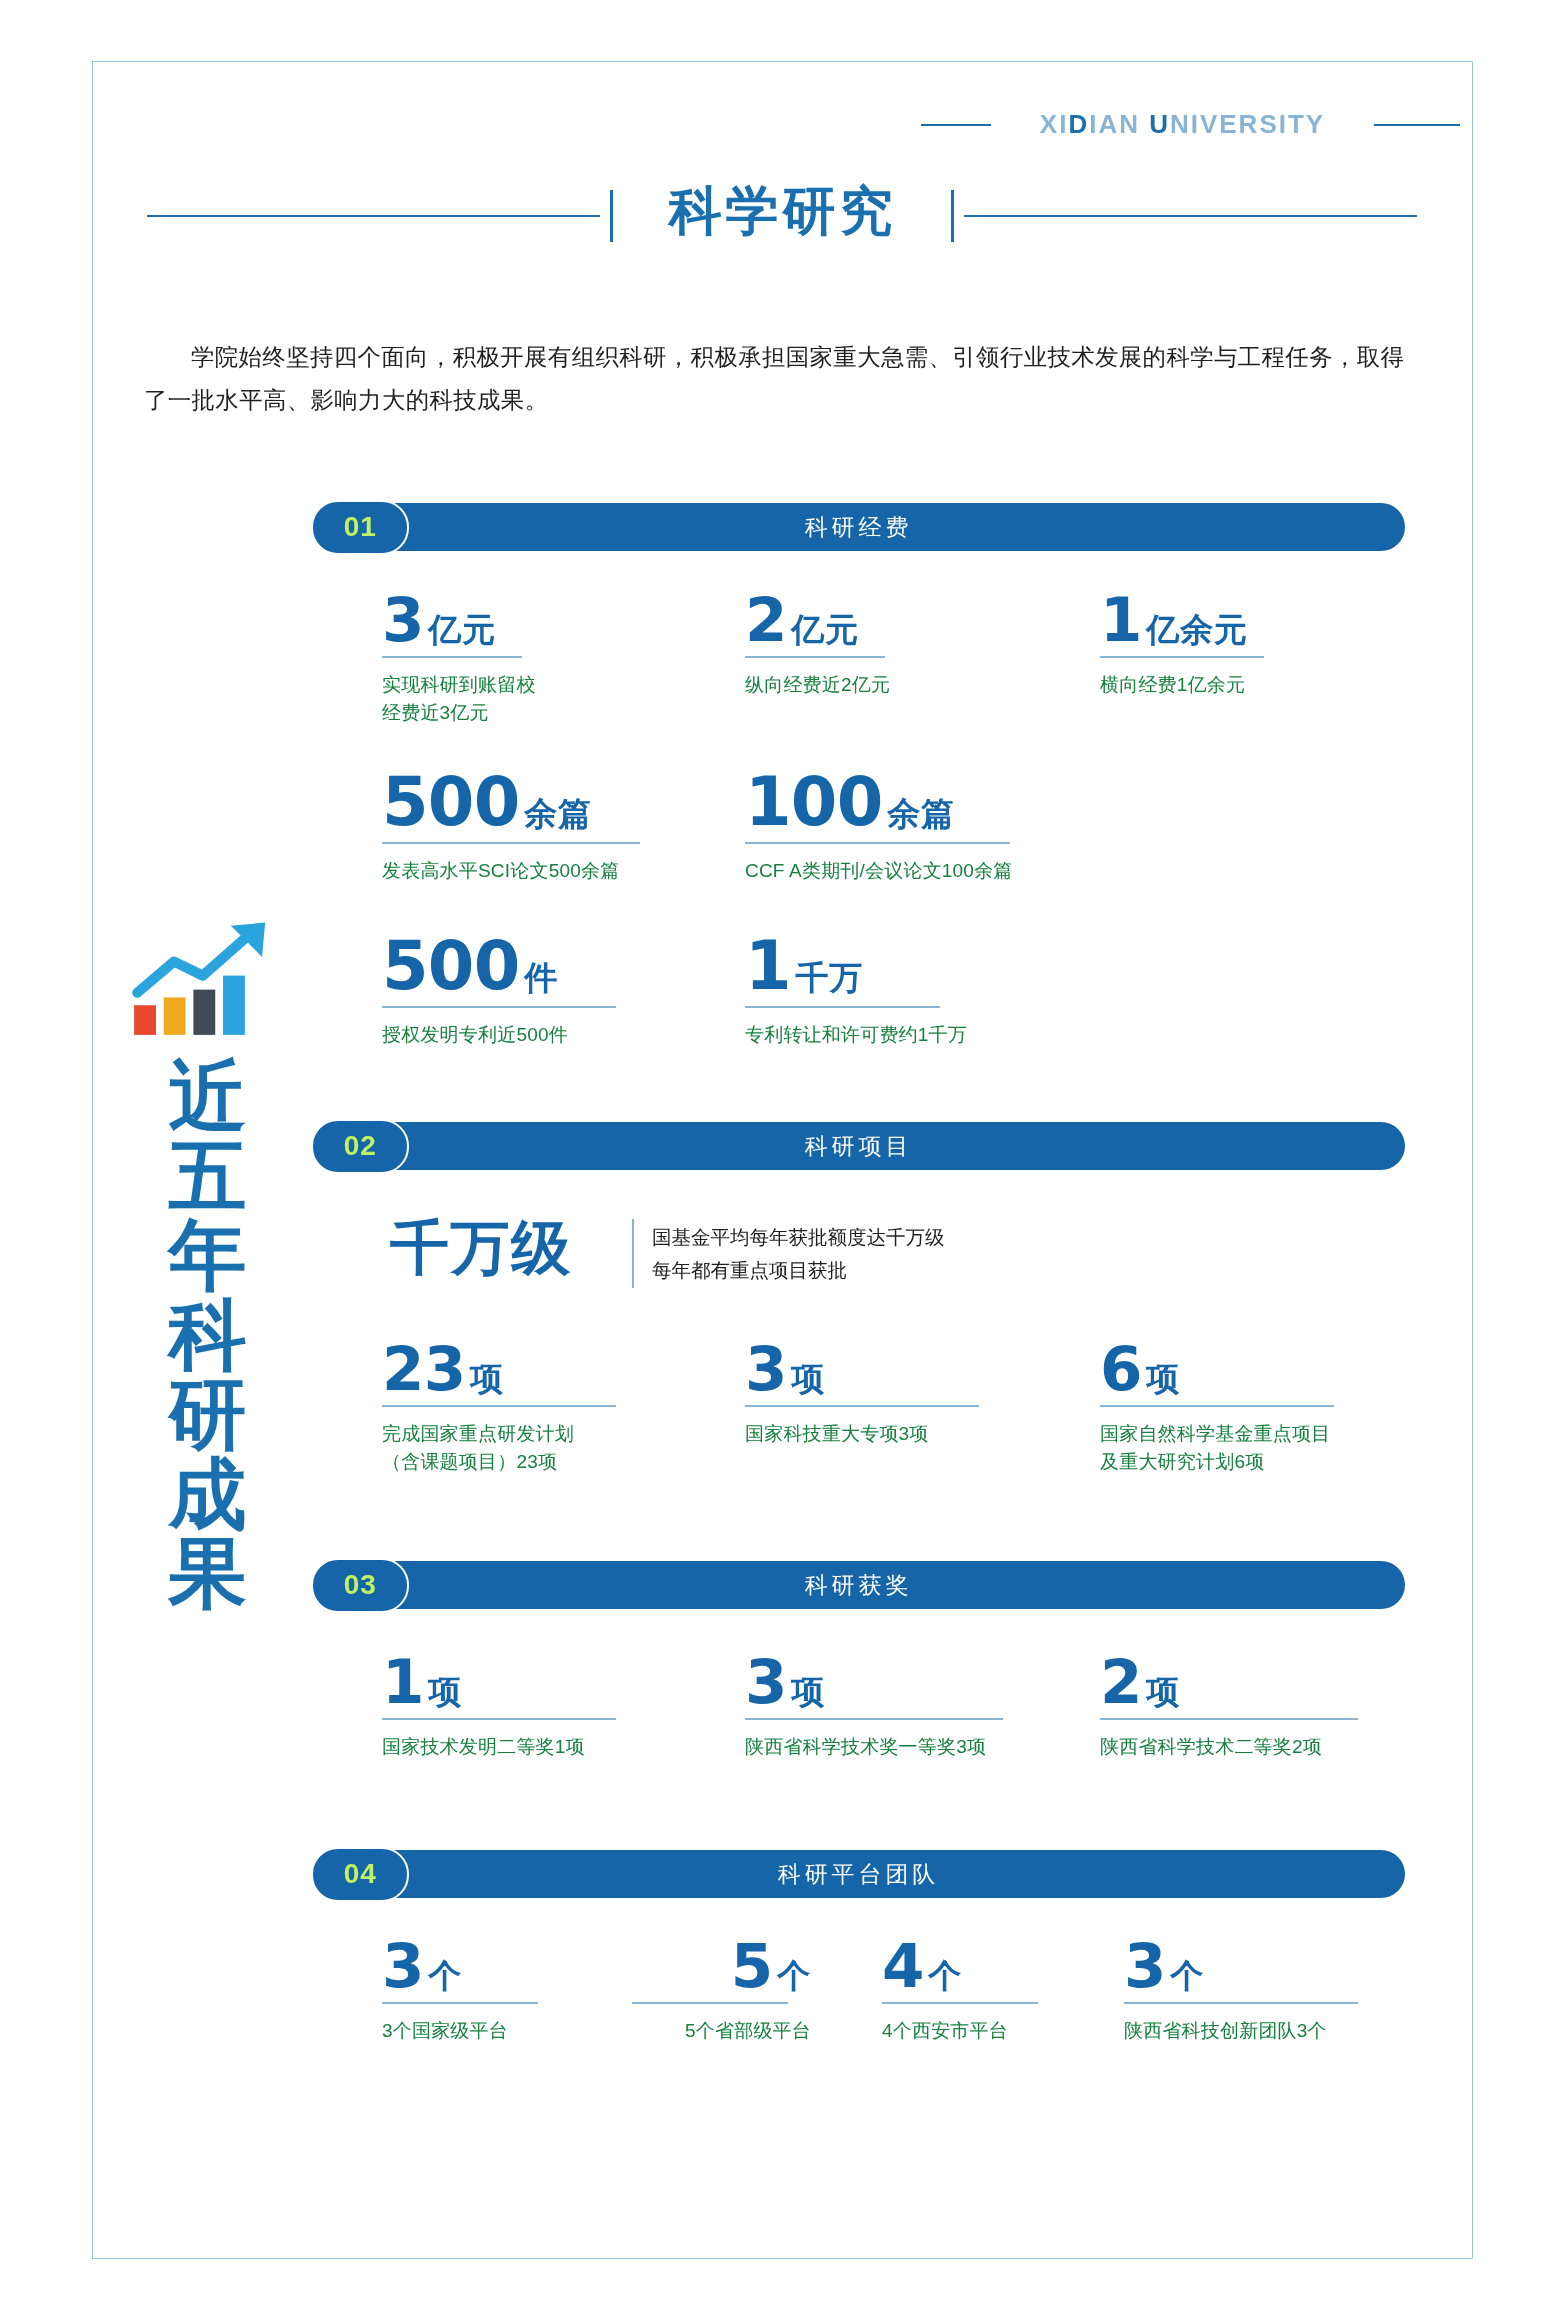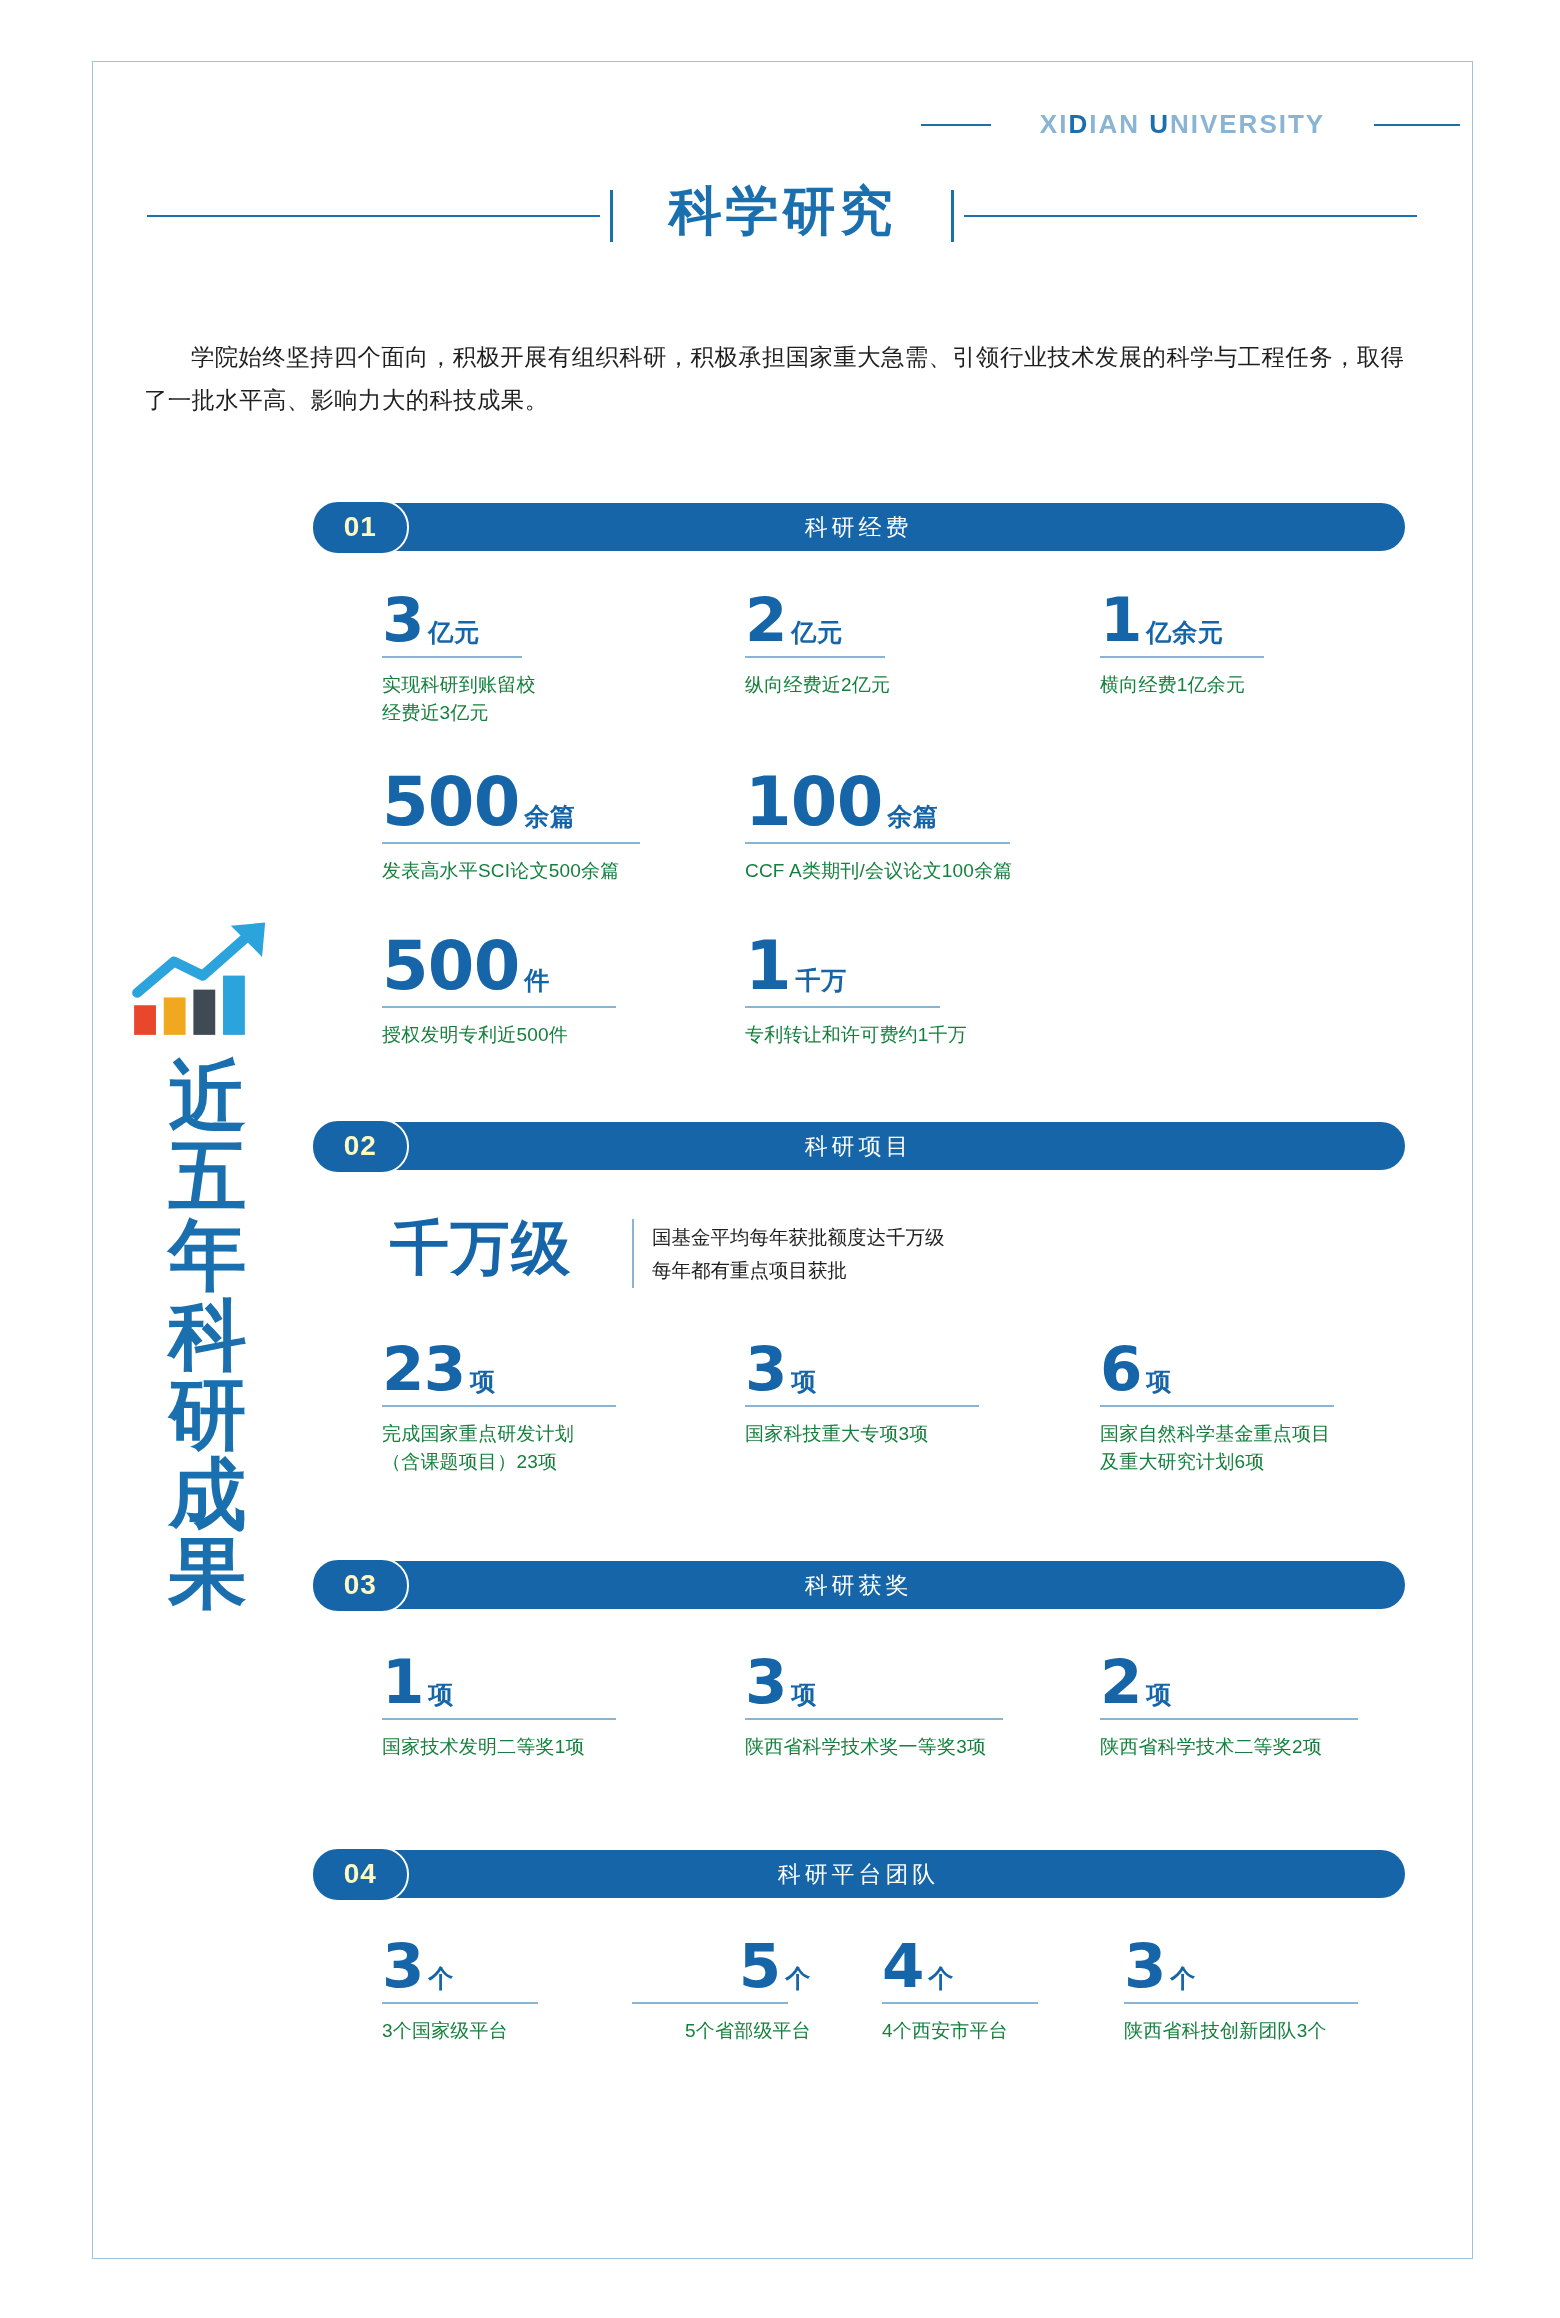--- a/index.html
+++ b/index.html
@@ -156,21 +156,21 @@
   .sec-bar .num-badge {
     position: absolute;
     left: -0.8px;
     top: -3.1px;
     width: 98px;
     height: 55px;
     background: #1565a8;
     border-radius: 27px;
     border: 2.3px solid #ffffff;
     box-sizing: border-box;
-    color: #fef9c3;
+    color: #bef264;
     font-size: 28px;
     font-weight: bold;
     line-height: 50px;
     text-align: center;
     letter-spacing: 0.8px;
   }
   .sec-bar .sec-title {
     position: absolute;
     left: 0;
     top: 0;
@@ -193,21 +193,21 @@
     line-height: 1;
   }
   .stat .num {
     font-size: 61px;
     font-weight: bold;
     color: #1565a8;
     letter-spacing: -0.8px;
     font-family: "DejaVu Sans", "Liberation Sans", sans-serif;
   }
   .stat .unit {
-    font-size: 25px;
+    font-size: 33px;
     font-weight: bold;
     color: #1565a8;
     margin-left: 4.7px;
     letter-spacing: 0.8px;
   }
   .stat .under {
     margin-top: 6.2px;
     height: 2.3px;
     background: #8ab4d4;
   }

